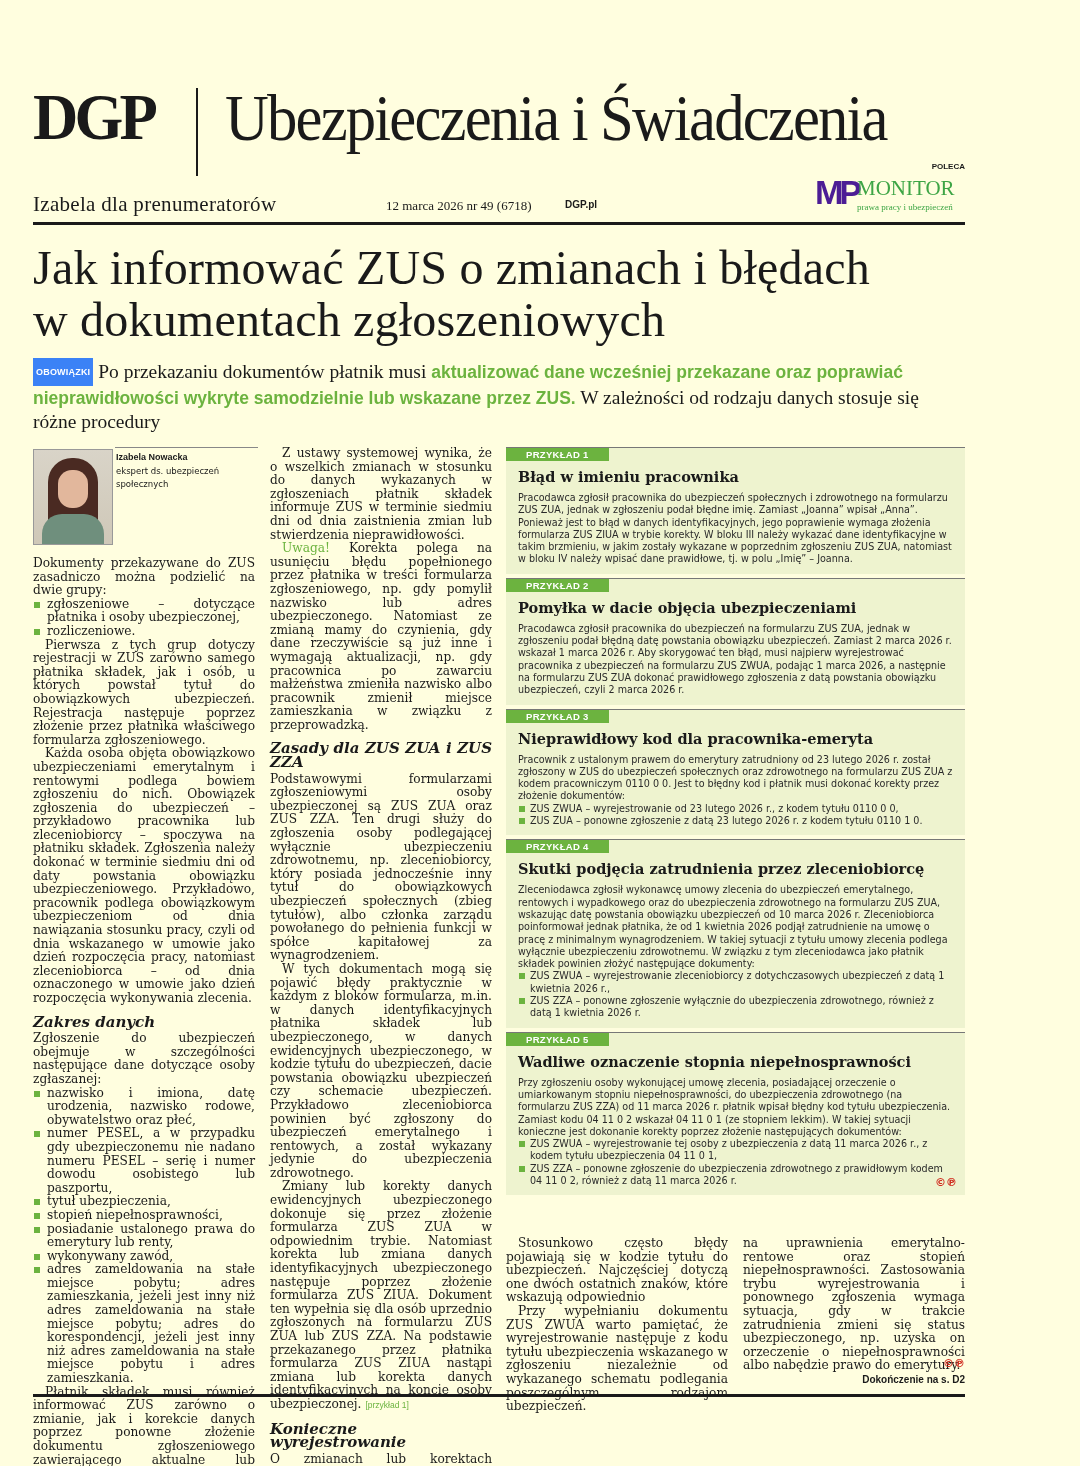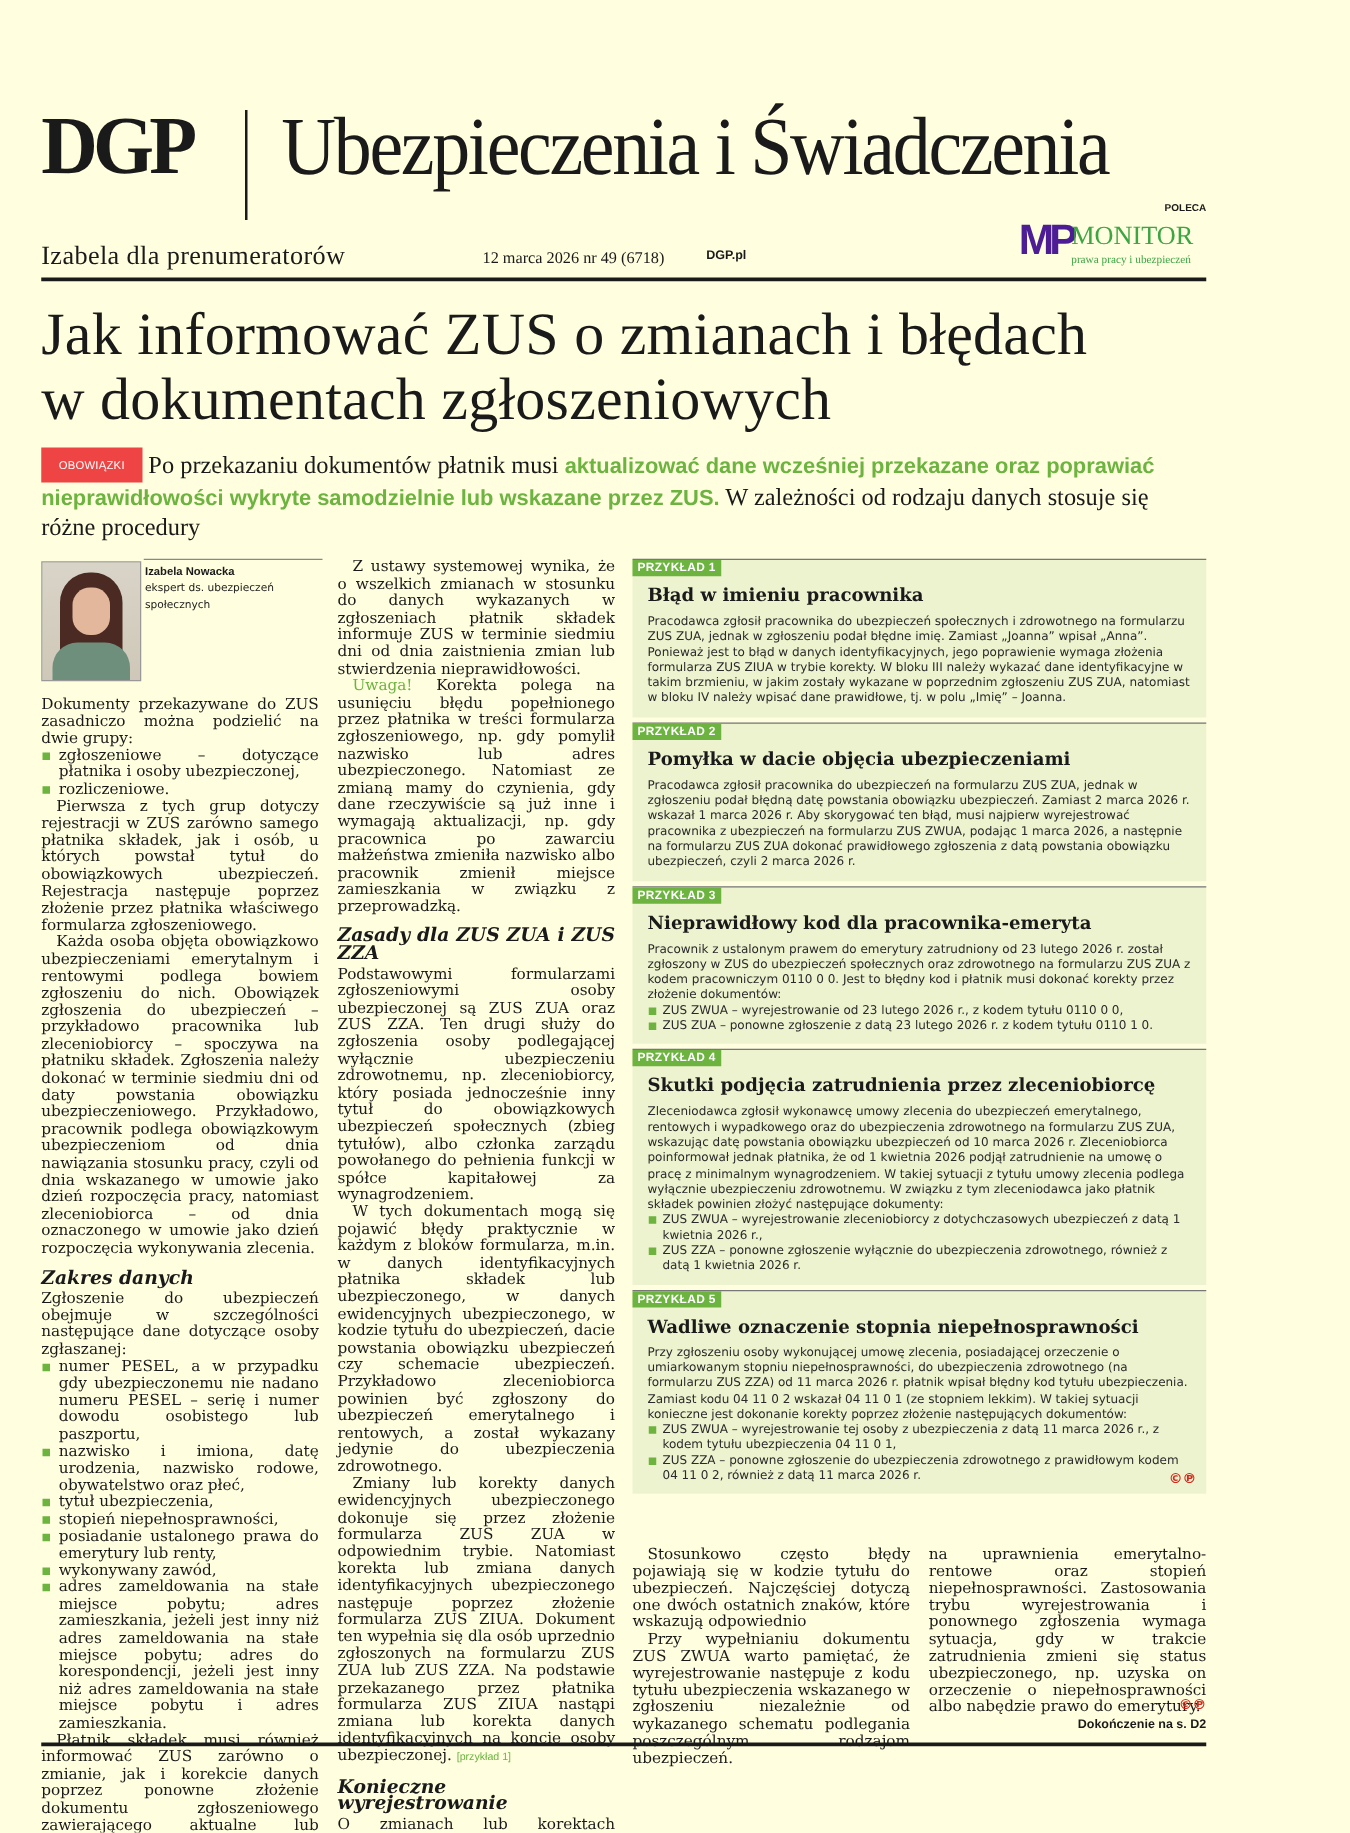--- a/index.html
+++ b/index.html
@@ -30,21 +30,21 @@
   .mp { position: absolute; left: 10px; top: 12px; font-family: "Liberation Sans", sans-serif; font-weight: bold; font-size: 34px; color: #4c1d95; letter-spacing: -4px; line-height: 36px; }
   .monitor-word { position: absolute; left: 52px; top: 14px; font-family: "Liberation Serif", serif; font-size: 21px; color: #3ea545; }
   .monitor-sub { position: absolute; left: 52px; top: 40px; font-family: "Liberation Serif", serif; font-size: 9px; color: #3ea545; }
   .rule-thick { position: absolute; left: 33px; top: 222px; width: 932px; height: 3px; background: #1a1a1a; }
 
   .headline {
     position: absolute; left: 33px; top: 242px; width: 940px;
     font-family: "Liberation Serif", serif; font-size: 48px; line-height: 52px; letter-spacing: 0.2px;
   }
   .lead { position: absolute; left: 33px; top: 358px; width: 920px; font-family: "Liberation Serif", serif; font-size: 19.5px; line-height: 24px; }
-  .tag { display: inline-block; background: #ef4444; color: #fff; font-family: "Liberation Sans", sans-serif; font-weight: normal; font-size: 9px; padding: 2px 14px; vertical-align: 3px; letter-spacing: 0.2px; }
+  .tag { display: inline-block; background: #3b82f6; color: #fff; font-family: "Liberation Sans", sans-serif; font-weight: bold; font-size: 9px; padding: 2px 3px; vertical-align: 3px; letter-spacing: 0.2px; }
   .lead-green { color: #6cb33f; font-family: "Liberation Sans", sans-serif; font-weight: bold; font-size: 17.5px; }
 
   .col { position: absolute; font-size: 12.2px; line-height: 13.6px; text-align: justify; }
   .col p { margin: 0; text-indent: 12px; }
   .col p.noind { text-indent: 0; }
   .col h3 { margin: 10px 0 3px 0; font-size: 15px; font-weight: bold; font-style: italic; }
   .col ul { list-style: none; margin: 0; padding: 0 0 0 14px; }
   .col li { position: relative; }
   .col li::before { content: ""; position: absolute; left: -13px; top: 4px; width: 6px; height: 6px; background: #6cb33f; }
   .green { color: #6cb33f; }
@@ -54,21 +54,21 @@
   .author-rule { position: absolute; left: 82px; top: 0; width: 143px; height: 1px; background: #888; }
   .photo { position: absolute; left: 0; top: 2px; width: 78px; height: 94px; background: linear-gradient(180deg, #d9d4c8 0%, #cfc8b8 100%); border: 1px solid #999; overflow: hidden; }
   .photo .hair { position: absolute; left: 14px; top: 8px; width: 50px; height: 72px; background: #4a2a22; border-radius: 24px 24px 8px 8px; }
   .photo .face { position: absolute; left: 24px; top: 20px; width: 30px; height: 38px; background: #e2b79c; border-radius: 14px; }
   .photo .scarf { position: absolute; left: 8px; top: 64px; width: 62px; height: 32px; background: #6f8f7d; border-radius: 20px 20px 0 0; }
   .author-name { position: absolute; left: 83px; top: 5px; font-family: "Liberation Sans", sans-serif; font-weight: bold; font-size: 9px; }
   .author-role { position: absolute; left: 83px; top: 18px; width: 120px; font-family: "DejaVu Sans", sans-serif; font-size: 8.5px; line-height: 13px; }
 
   .examples { position: absolute; left: 506px; top: 447px; width: 459px; }
   .ex { position: relative; background: #eef3cf; border-top: 1.5px solid #777; padding: 6px 12px 8px 12px; margin-bottom: 4px; }
-  .ex-tag { position: absolute; left: 0; top: 0; background: #6cb33f; color: #fff; font-family: "Liberation Sans", sans-serif; font-weight: bold; font-size: 9.5px; padding: 1px 4px; letter-spacing: 0.3px; }
+  .ex-tag { position: absolute; left: 0; top: 0; background: #6cb33f; color: #fff; font-family: "Liberation Sans", sans-serif; font-weight: bold; font-size: 9.5px; padding: 1px 20px; letter-spacing: 0.3px; }
   .ex h4 { margin: 14px 0 7px 0; font-size: 14.5px; font-weight: bold; }
   .ex p { margin: 0; font-family: "DejaVu Sans", sans-serif; font-size: 9.6px; line-height: 12.3px; color: #2a2a2a; }
   .ex ul { list-style: none; margin: 0; padding: 0 0 0 12px; font-family: "DejaVu Sans", sans-serif; font-size: 9.6px; line-height: 12.3px; color: #2a2a2a; }
   .ex li { position: relative; }
   .ex li::before { content: ""; position: absolute; left: -11px; top: 3px; width: 6px; height: 6px; background: #6cb33f; }
   .cp { position: absolute; right: 8px; bottom: 6px; color: #d0291d; font-family: "DejaVu Sans", sans-serif; font-size: 11px; font-weight: bold; }
 
   .bottom-rule { position: absolute; left: 33px; top: 1394px; width: 932px; height: 3px; background: #1a1a1a; }
   .cont { position: absolute; right: 115px; top: 1374px; font-family: "Liberation Sans", sans-serif; font-weight: bold; font-size: 10px; }
   .cp2 { position: absolute; right: 115px; top: 1357px; color: #d0291d; font-family: "DejaVu Sans", sans-serif; font-size: 11px; font-weight: bold; }
@@ -119,22 +119,22 @@
   <p class="noind">Dokumenty przekazywane do ZUS zasadniczo można podzielić na dwie grupy:</p>
   <ul>
     <li>zgłoszeniowe – dotyczące płatnika i osoby ubezpieczonej,</li>
     <li>rozliczeniowe.</li>
   </ul>
   <p>Pierwsza z tych grup dotyczy rejestracji w ZUS zarówno samego płatnika składek, jak i osób, u których powstał tytuł do obowiązkowych ubezpieczeń. Rejestracja następuje poprzez złożenie przez płatnika właściwego formularza zgłoszeniowego.</p>
   <p>Każda osoba objęta obowiązkowo ubezpieczeniami emerytalnym i rentowymi podlega bowiem zgłoszeniu do nich. Obowiązek zgłoszenia do ubezpieczeń – przykładowo pracownika lub zleceniobiorcy – spoczywa na płatniku składek. Zgłoszenia należy dokonać w terminie siedmiu dni od daty powstania obowiązku ubezpieczeniowego. Przykładowo, pracownik podlega obowiązkowym ubezpieczeniom od dnia nawiązania stosunku pracy, czyli od dnia wskazanego w umowie jako dzień rozpoczęcia pracy, natomiast zleceniobiorca – od dnia oznaczonego w umowie jako dzień rozpoczęcia wykonywania zlecenia.</p>
   <h3>Zakres danych</h3>
   <p class="noind">Zgłoszenie do ubezpieczeń obejmuje w szczególności następujące dane dotyczące osoby zgłaszanej:</p>
   <ul>
+    <li>nazwisko i imiona, datę urodzenia, nazwisko rodowe, obywatelstwo oraz płeć,</li>
     <li>numer PESEL, a w przypadku gdy ubezpieczonemu nie nadano numeru PESEL – serię i numer dowodu osobistego lub paszportu,</li>
-    <li>nazwisko i imiona, datę urodzenia, nazwisko rodowe, obywatelstwo oraz płeć,</li>
     <li>tytuł ubezpieczenia,</li>
     <li>stopień niepełnosprawności,</li>
     <li>posiadanie ustalonego prawa do emerytury lub renty,</li>
     <li>wykonywany zawód,</li>
     <li>adres zameldowania na stałe miejsce pobytu; adres zamieszkania, jeżeli jest inny niż adres zameldowania na stałe miejsce pobytu; adres do korespondencji, jeżeli jest inny niż adres zameldowania na stałe miejsce pobytu i adres zamieszkania.</li>
   </ul>
   <p>Płatnik składek musi również informować ZUS zarówno o zmianie, jak i korekcie danych poprzez ponowne złożenie dokumentu zgłoszeniowego zawierającego aktualne lub poprawione dane. Nieprawidłowości mogą zostać wykryte przez płatnika we własnym zakresie albo przez ZUS, który w takiej sytuacji zawiadamia o tym płatnika.</p>
 </div>
 
 <div class="col" style="left:270px; top:447px; width:222px;">

